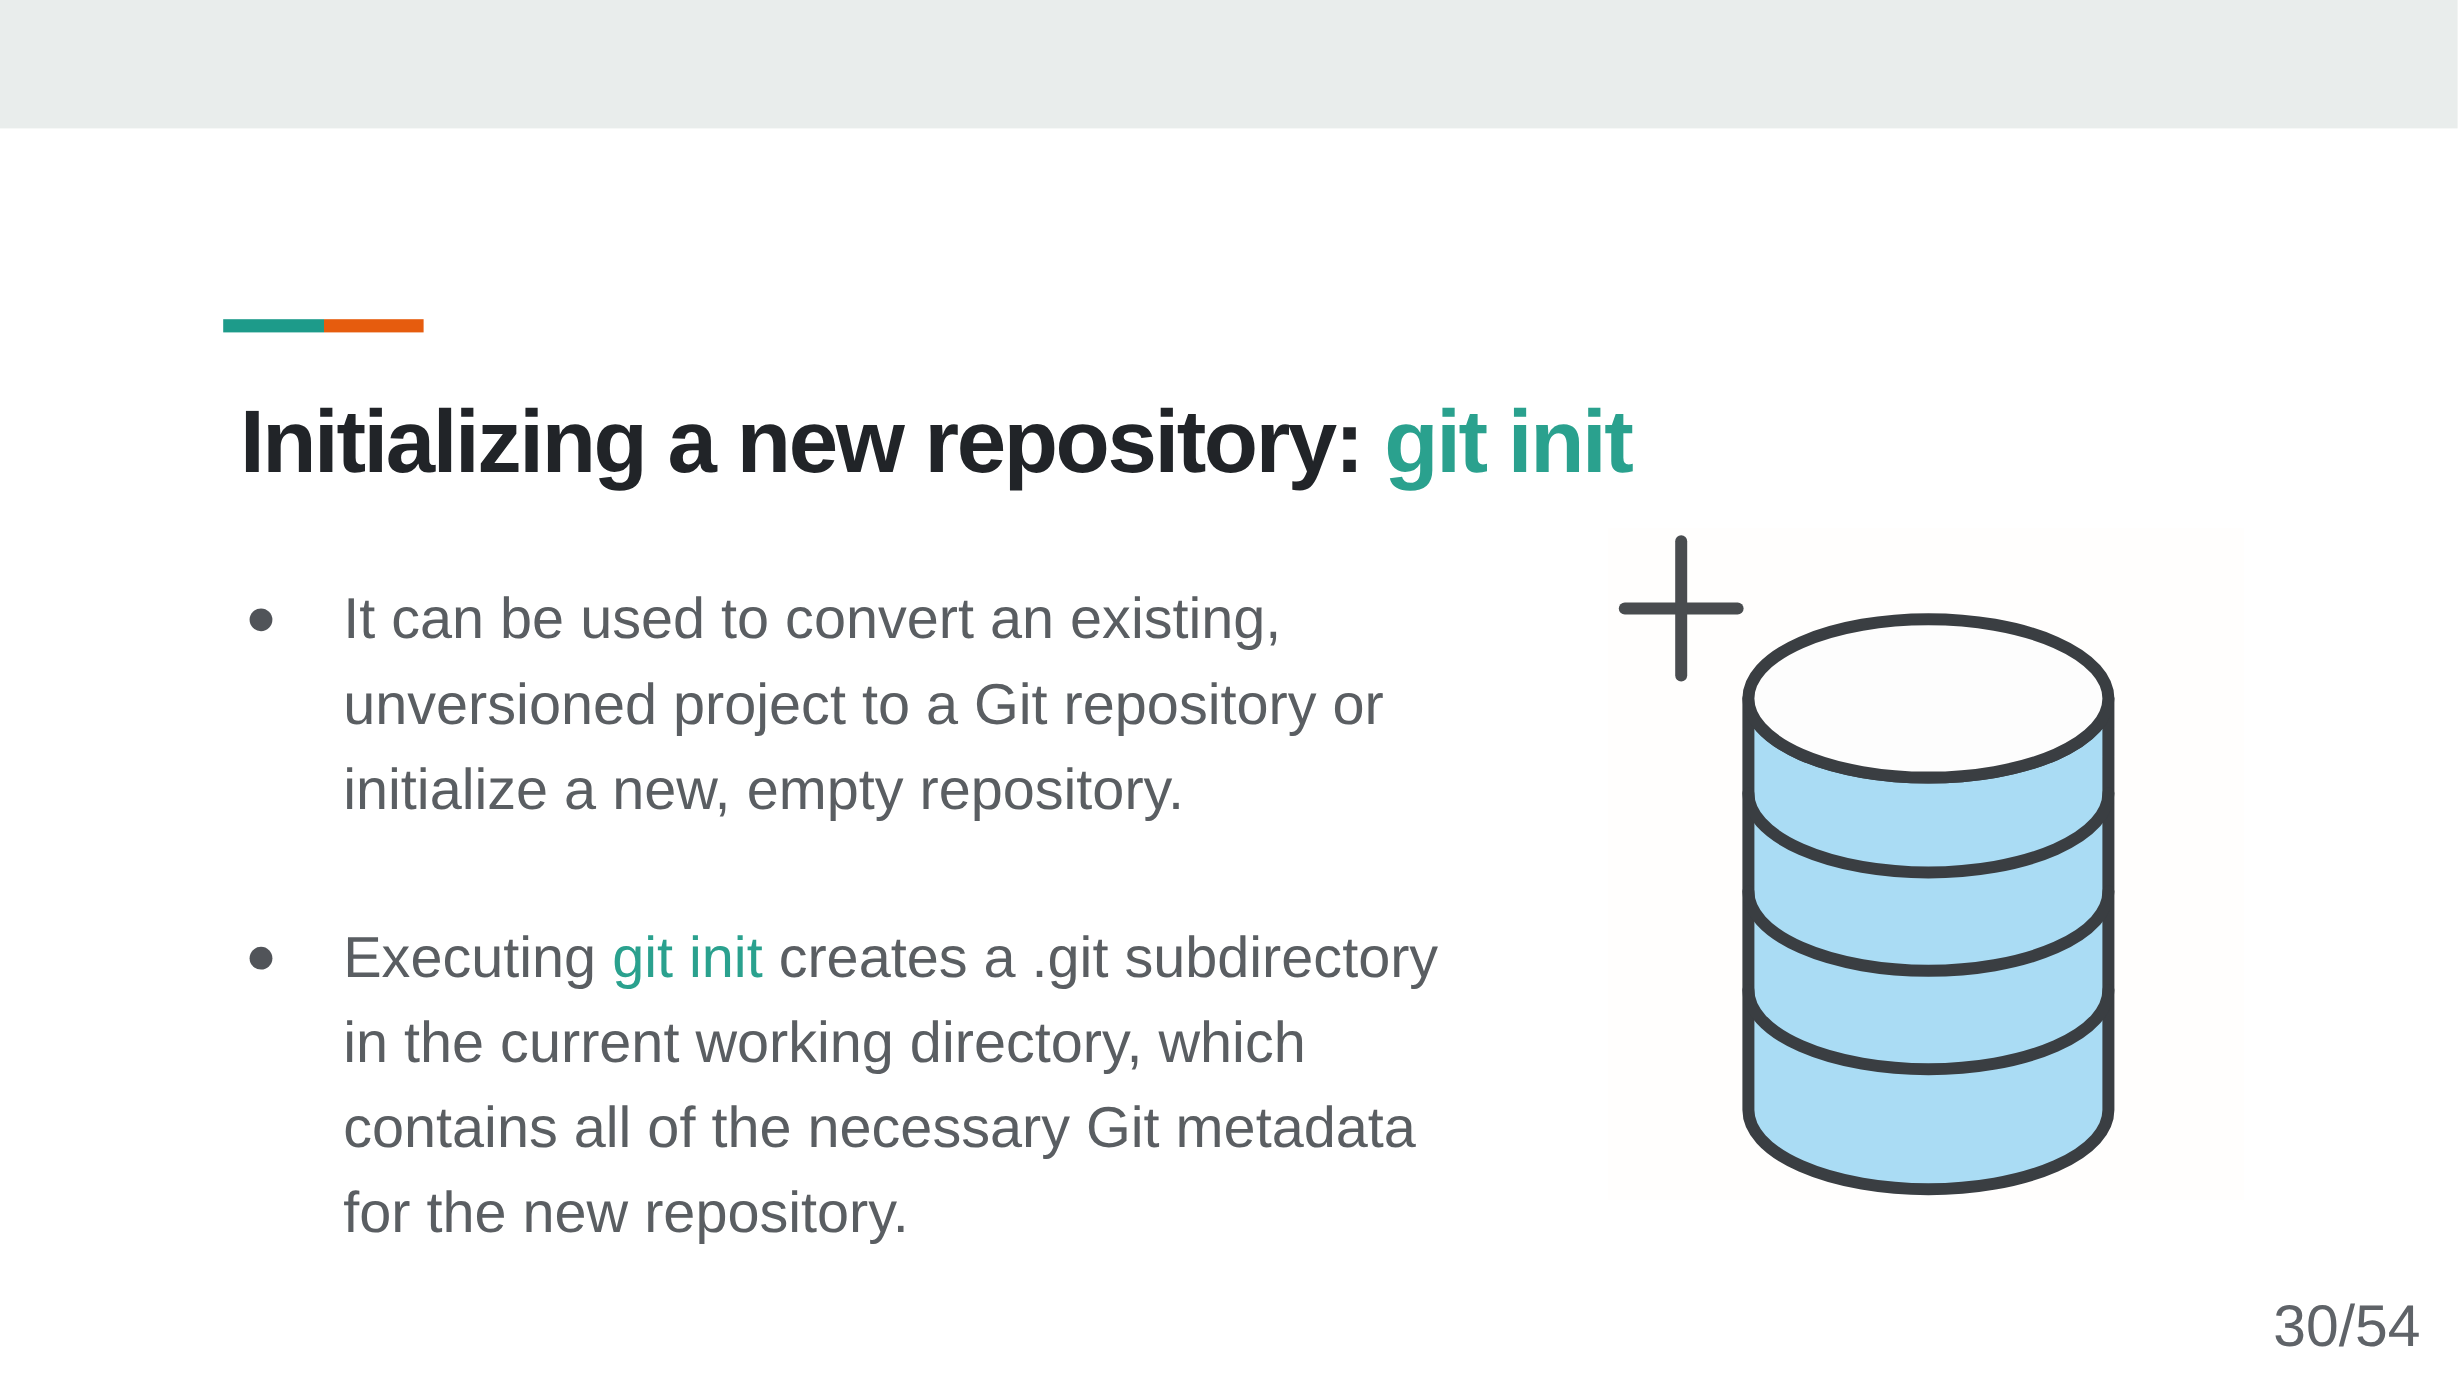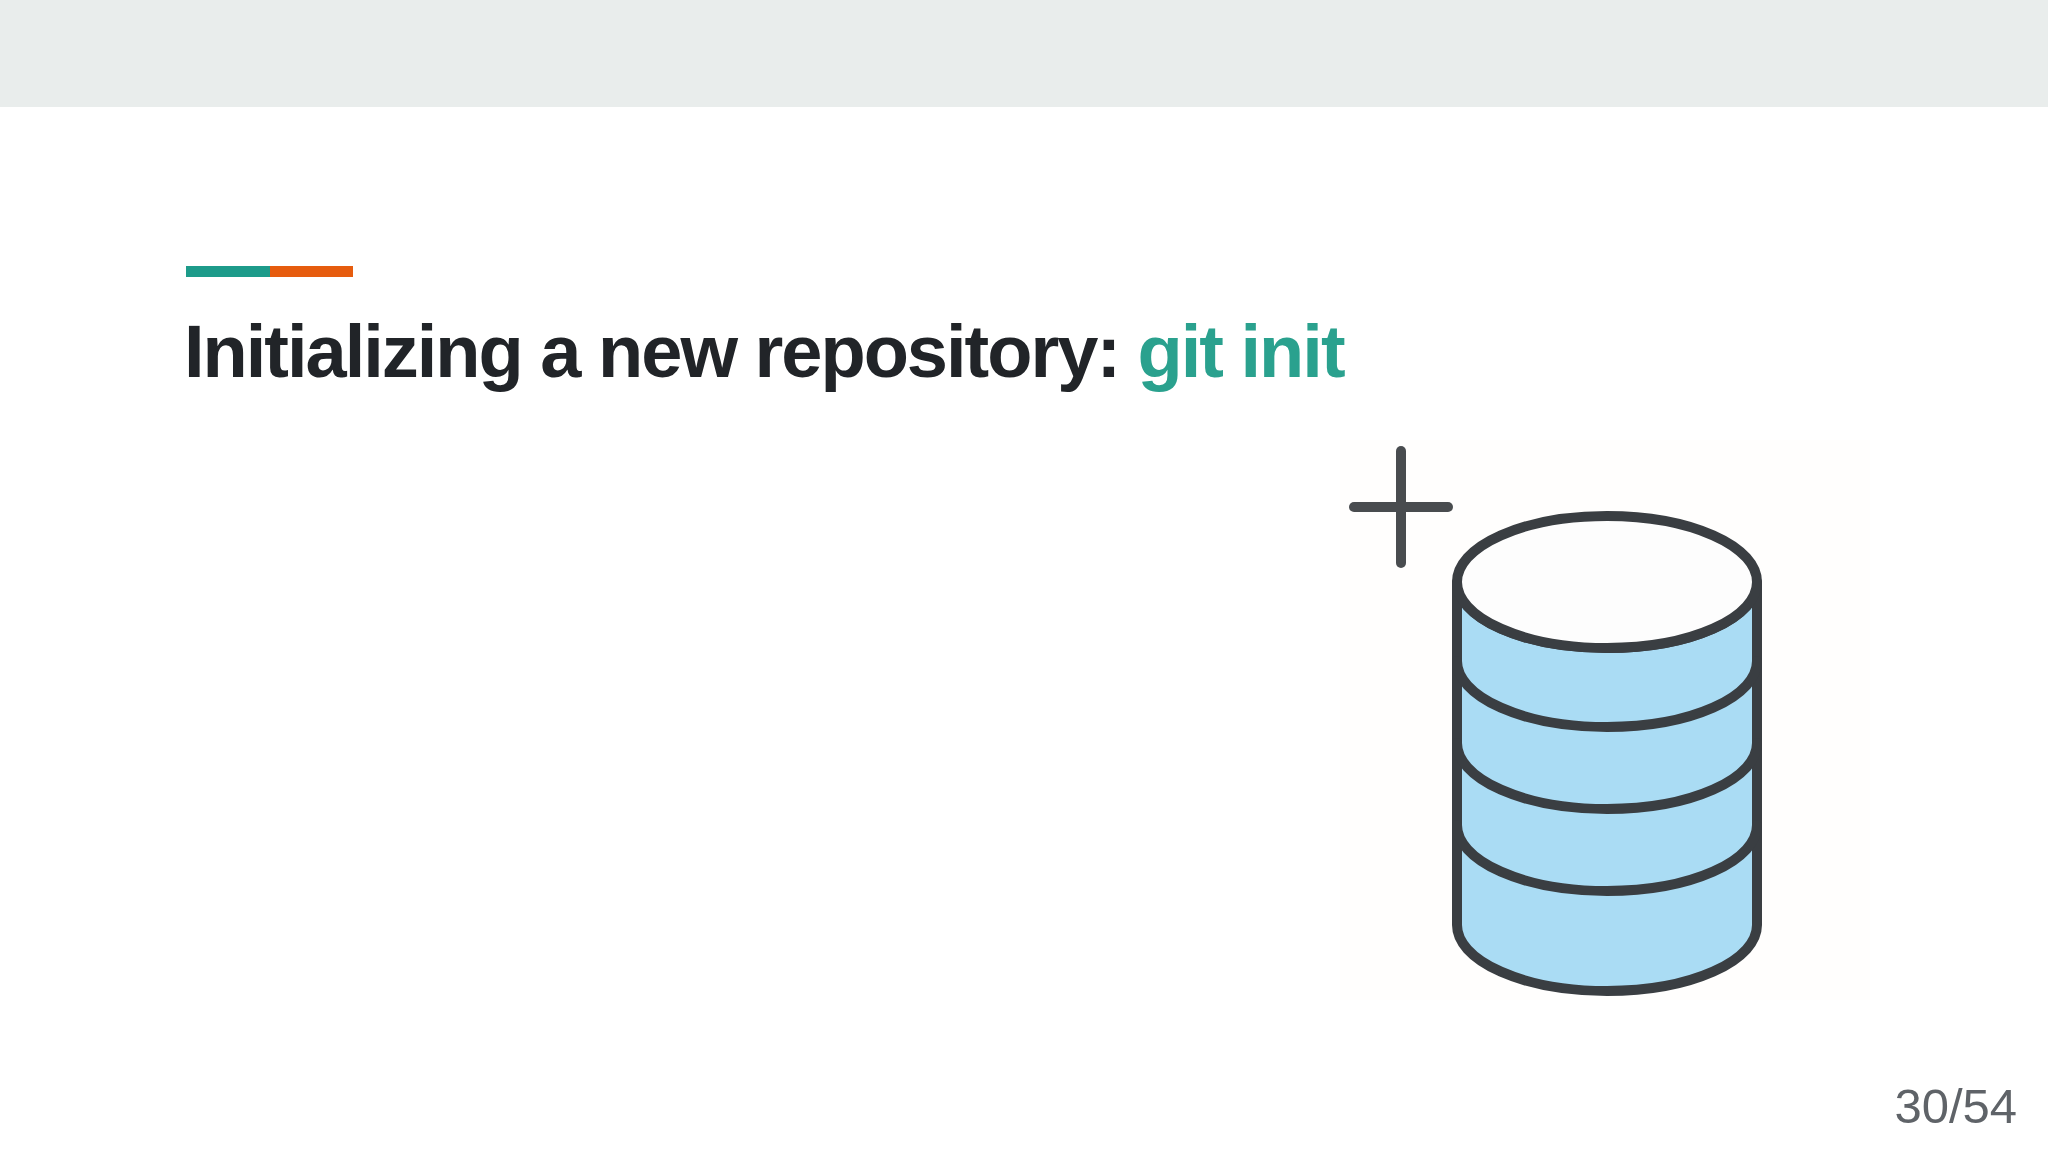--- a/index.html
+++ b/index.html
@@ -12,21 +12,21 @@
     position:absolute;left:0;top:0;width:2048px;height:107px;
     background:#e9edec;
   }
   .accent-bar{
     position:absolute;left:186px;top:266px;width:167px;height:11px;
     display:flex;
   }
   .accent-seg-teal{width:84px;height:11px;background:#1d9b8a;}
   .accent-seg-orange{width:83px;height:11px;background:#e65c0e;}
   .slide-title{
-    position:absolute;left:184px;top:310px;margin:0;
+    position:absolute;left:184px;top:310px;margin:16px;
     font-size:74px;line-height:84px;font-weight:700;
     letter-spacing:-2px;color:#212428;white-space:nowrap;
   }
   .teal{color:#2aa18e;}
   .bullets{
     position:absolute;left:195px;top:481px;width:1210px;
     margin:0;padding:0;list-style:none;
     font-size:48px;line-height:71px;color:#5a5e62;
   }
   .bullets li{
@@ -55,20 +55,27 @@
   <div class="top-band"></div>
 
   <div class="accent-bar">
     <span class="accent-seg-teal"></span>
     <span class="accent-seg-orange"></span>
   </div>
 
   <h1 class="slide-title"><span>Initializing a new repository: </span><span class="teal">git init</span></h1>
 
   <ul class="bullets">
+    <li><span class="dot"></span><span>It can be used to convert an existing,
+unversioned project to a Git repository or
+initialize a new, empty repository.</span></li>
+    <li><span class="dot"></span><span>Executing </span><span class="teal">git init</span><span> creates a .git subdirectory
+in the current working directory, which
+contains all of the necessary Git metadata
+for the new repository.</span></li>
   </ul>
 
   <div class="icon-wrap">
     <svg width="530" height="560" viewBox="0 0 530 560">
 
       <g stroke="#494c4f" stroke-width="10" stroke-linecap="round">
         <line x1="14" y1="67" x2="108" y2="67"></line>
         <line x1="61" y1="11" x2="61" y2="123"></line>
       </g>
 

